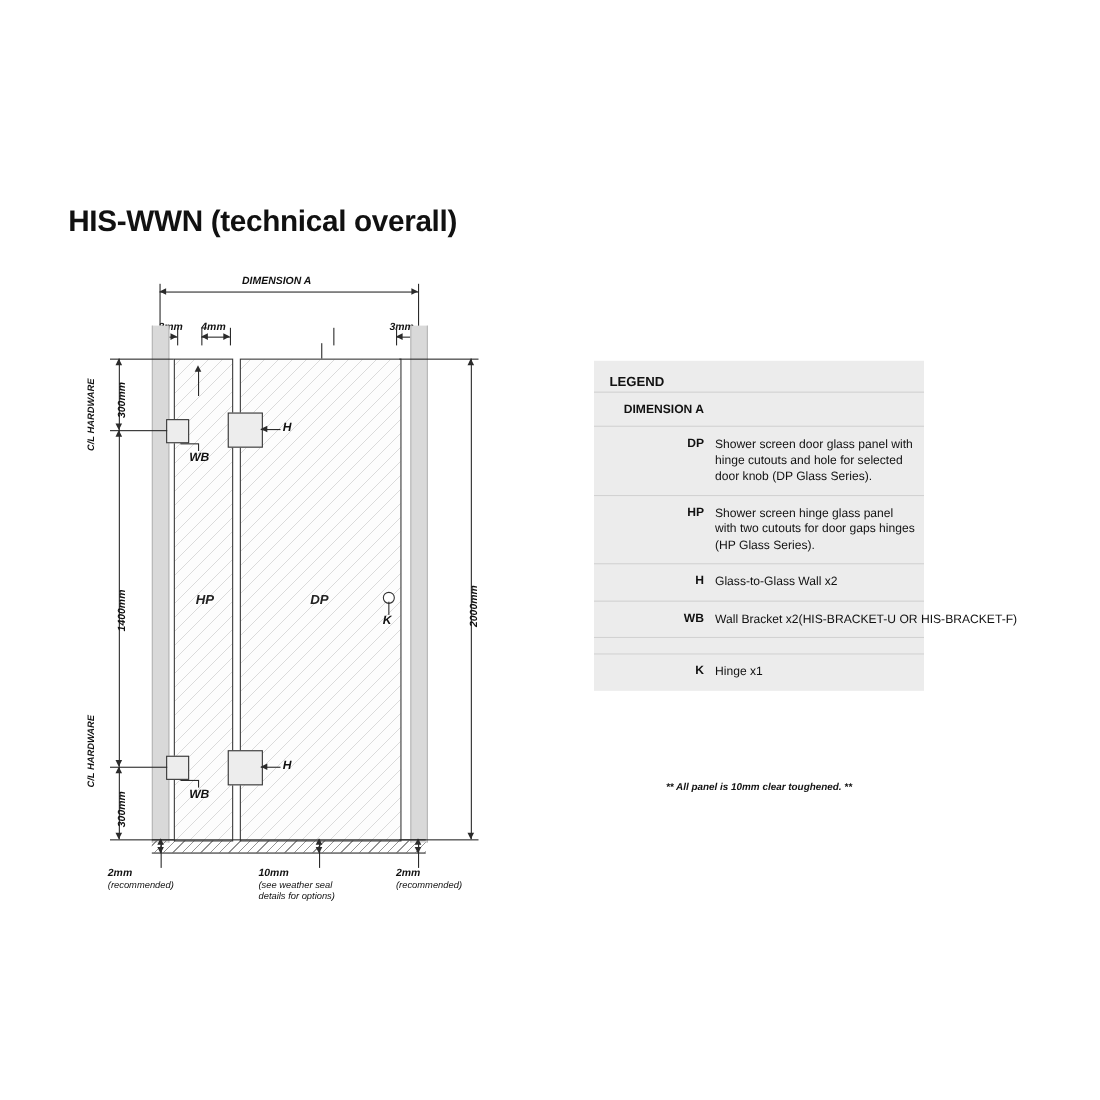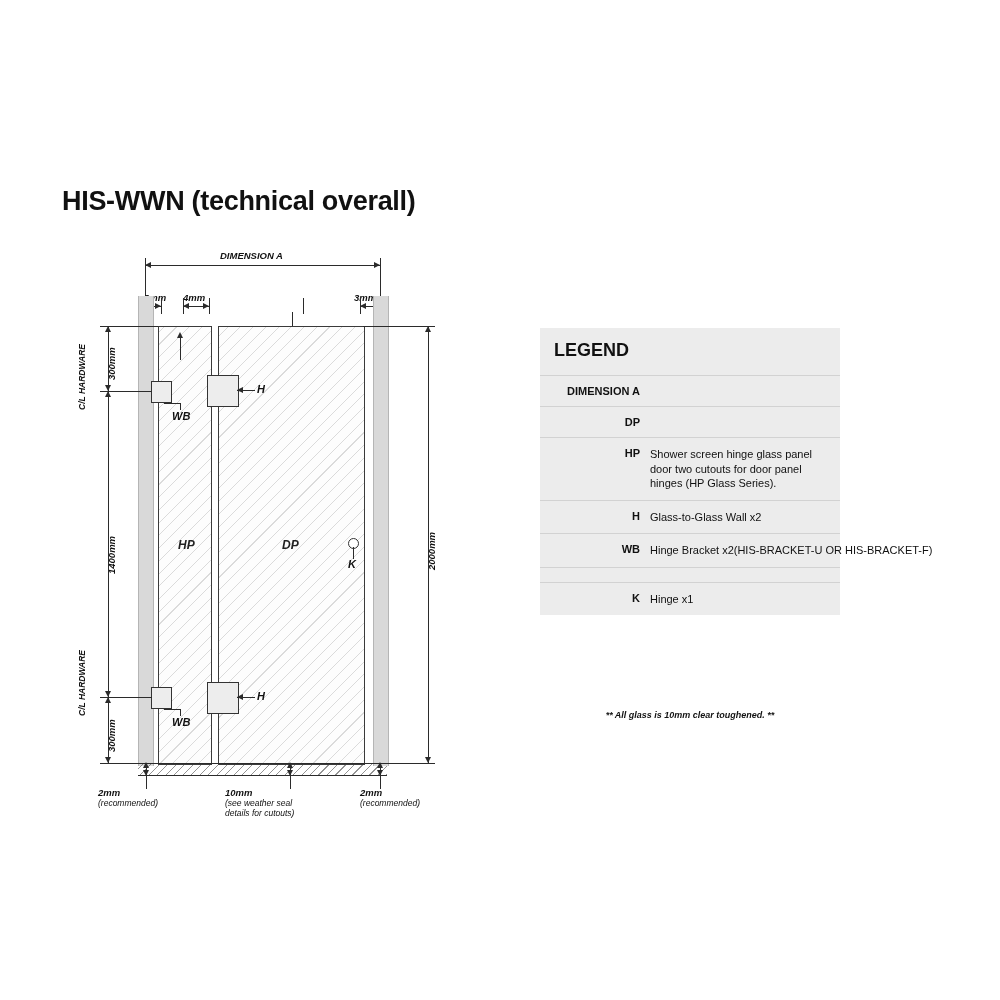--- a/index.html
+++ b/index.html
@@ -148,23 +148,23 @@
   
   #legend {
     position: absolute;
     left: 540px;
     top: 328px;
     width: 300px;
     background: #ececec;
     font-size: 11px;
   }
   #legend .legend-title {
-    font-size: 18px;
-    font-weight: bold;
-    padding: 12px 14px 14px 14px;
+    font-size: 12px;
+    font-weight: bold;
+    padding: 12px 14px 2px 14px;
     border-bottom: 1px solid #d2d2d2;
     color: #111;
   }
   .legend-row {
     display: flex;
     border-bottom: 1px solid #d2d2d2;
     padding: 9px 0;
   }
   .legend-row:last-child { border-bottom: none; }
   .legend-key {
@@ -315,58 +315,59 @@
   <div class="arr arr-d" style="left:226.8px; top:530px;"></div>
 
   <div class="vline" style="left:320px; top:524px; height:11px;"></div>
   <div class="arr arr-u" style="left:316.8px; top:522px;"></div>
   <div class="arr arr-d" style="left:316.8px; top:530px;"></div>
 
   <div class="note" style="left:38px; top:548px;">
     <b>2mm</b><br>
     <span>(recommended)</span>
   </div>
-  <div class="note" style="left:165px; top:548px;">
+  <div class="note" style="left:175px; top:548px;">
     <b>10mm</b><br>
     <span style="white-space:pre;">(see weather seal
-details for cutouts)</span>
+details for options)</span>
   </div>
   <div class="note" style="left:300px; top:548px;">
     <b>2mm</b><br>
     <span>(recommended)</span>
   </div>
 </div>
 
 <div id="legend">
   <div class="legend-title">LEGEND</div>
 
   <div class="legend-row">
     <div class="legend-key">DIMENSION A</div>
   </div>
 
   <div class="legend-row">
     <div class="legend-key">DP</div>
+    <div class="legend-val">Shower screen door glass panel with hinge cutouts and hole for selected door knob (DP Glass Series).</div>
   </div>
 
   <div class="legend-row">
     <div class="legend-key">HP</div>
-    <div class="legend-val">Shower screen hinge glass panel door two cutouts for door panel hinges (HP Glass Series).</div>
+    <div class="legend-val">Shower screen hinge glass panel with two cutouts for door gaps hinges (HP Glass Series).</div>
   </div>
 
   <div class="legend-row">
     <div class="legend-key">H</div>
     <div class="legend-val">Glass-to-Glass Wall x2</div>
   </div>
 
   <div class="legend-row wide">
     <div class="legend-key">WB</div>
-    <div class="legend-val">Hinge Bracket x2(HIS-BRACKET-U OR HIS-BRACKET-F)</div>
+    <div class="legend-val">Wall Bracket x2(HIS-BRACKET-U OR HIS-BRACKET-F)</div>
   </div>
 
   <div class="legend-row spacer"></div>
 
   <div class="legend-row">
     <div class="legend-key">K</div>
     <div class="legend-val">Hinge x1</div>
   </div>
 </div>
 
-<div id="legend-footnote">** All glass is 10mm clear toughened. **</div>
+<div id="legend-footnote">** All panel is 10mm clear toughened. **</div>
 
 </body></html>

